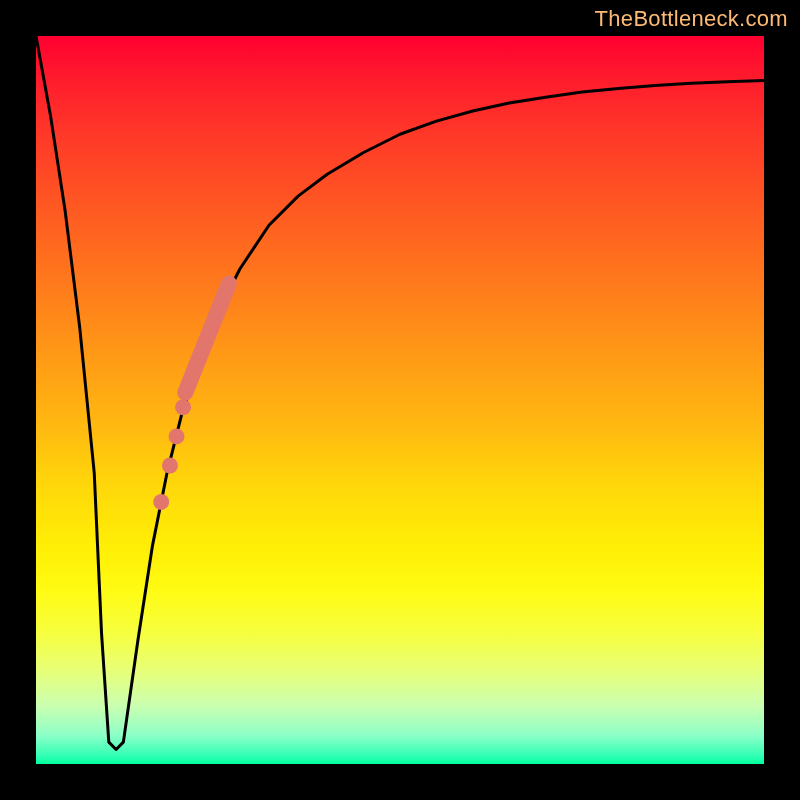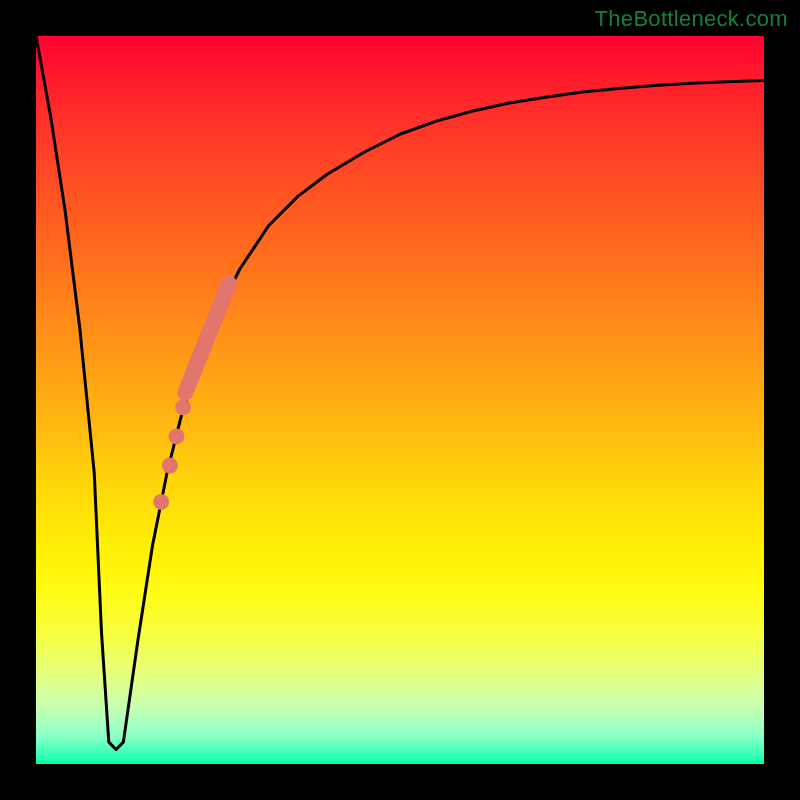--- a/index.html
+++ b/index.html
@@ -49,21 +49,21 @@
     );
   }
   .curve-layer {
     position: absolute;
     inset: 0;
   }
   .watermark {
     position: absolute;
     top: 6px;
     right: 12px;
-    color: #15803d;
+    color: #fdba74;
     font-size: 22px;
     font-weight: 500;
     letter-spacing: 0.3px;
     user-select: none;
   }
 </style>
 </head>
 <body>
 
 <div class="frame">

